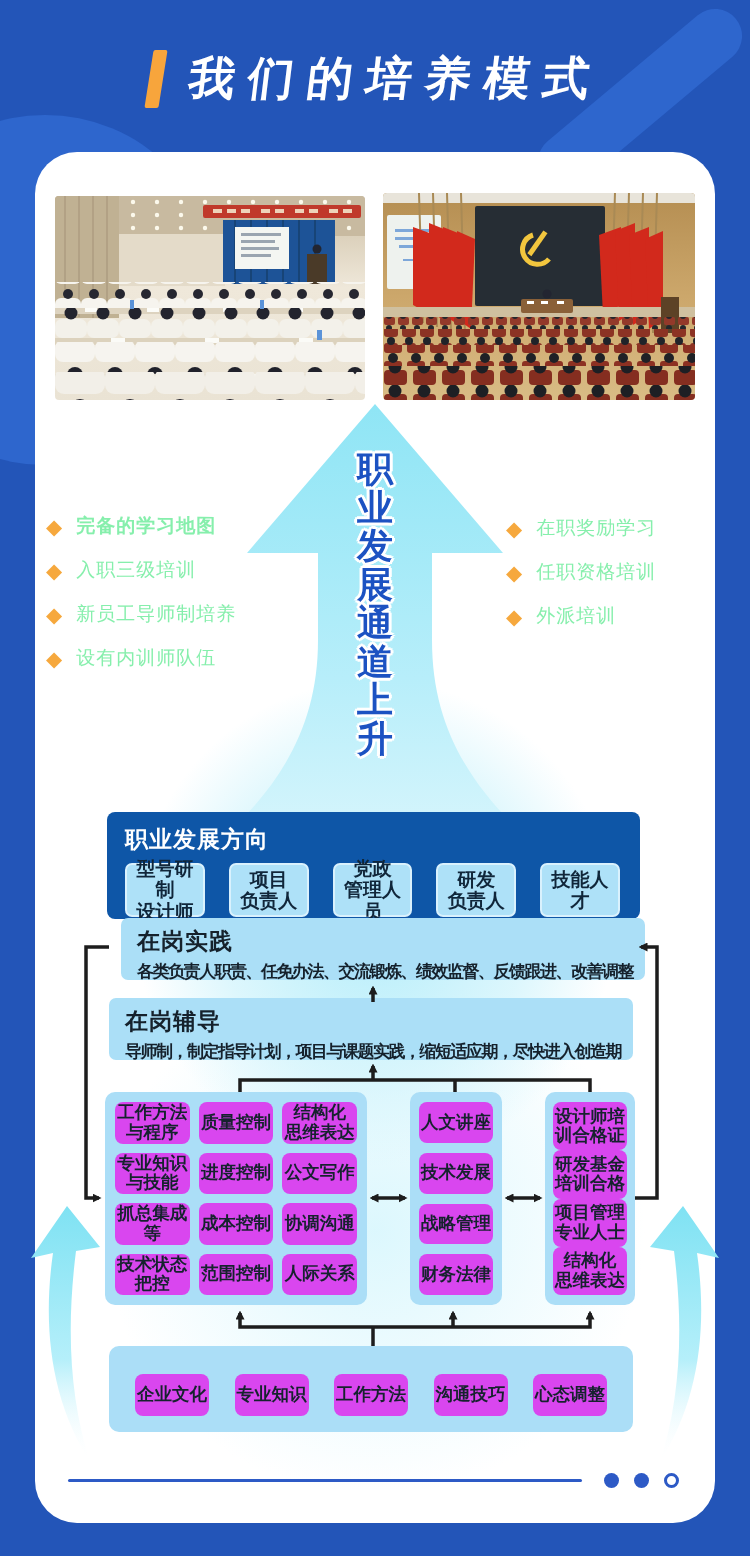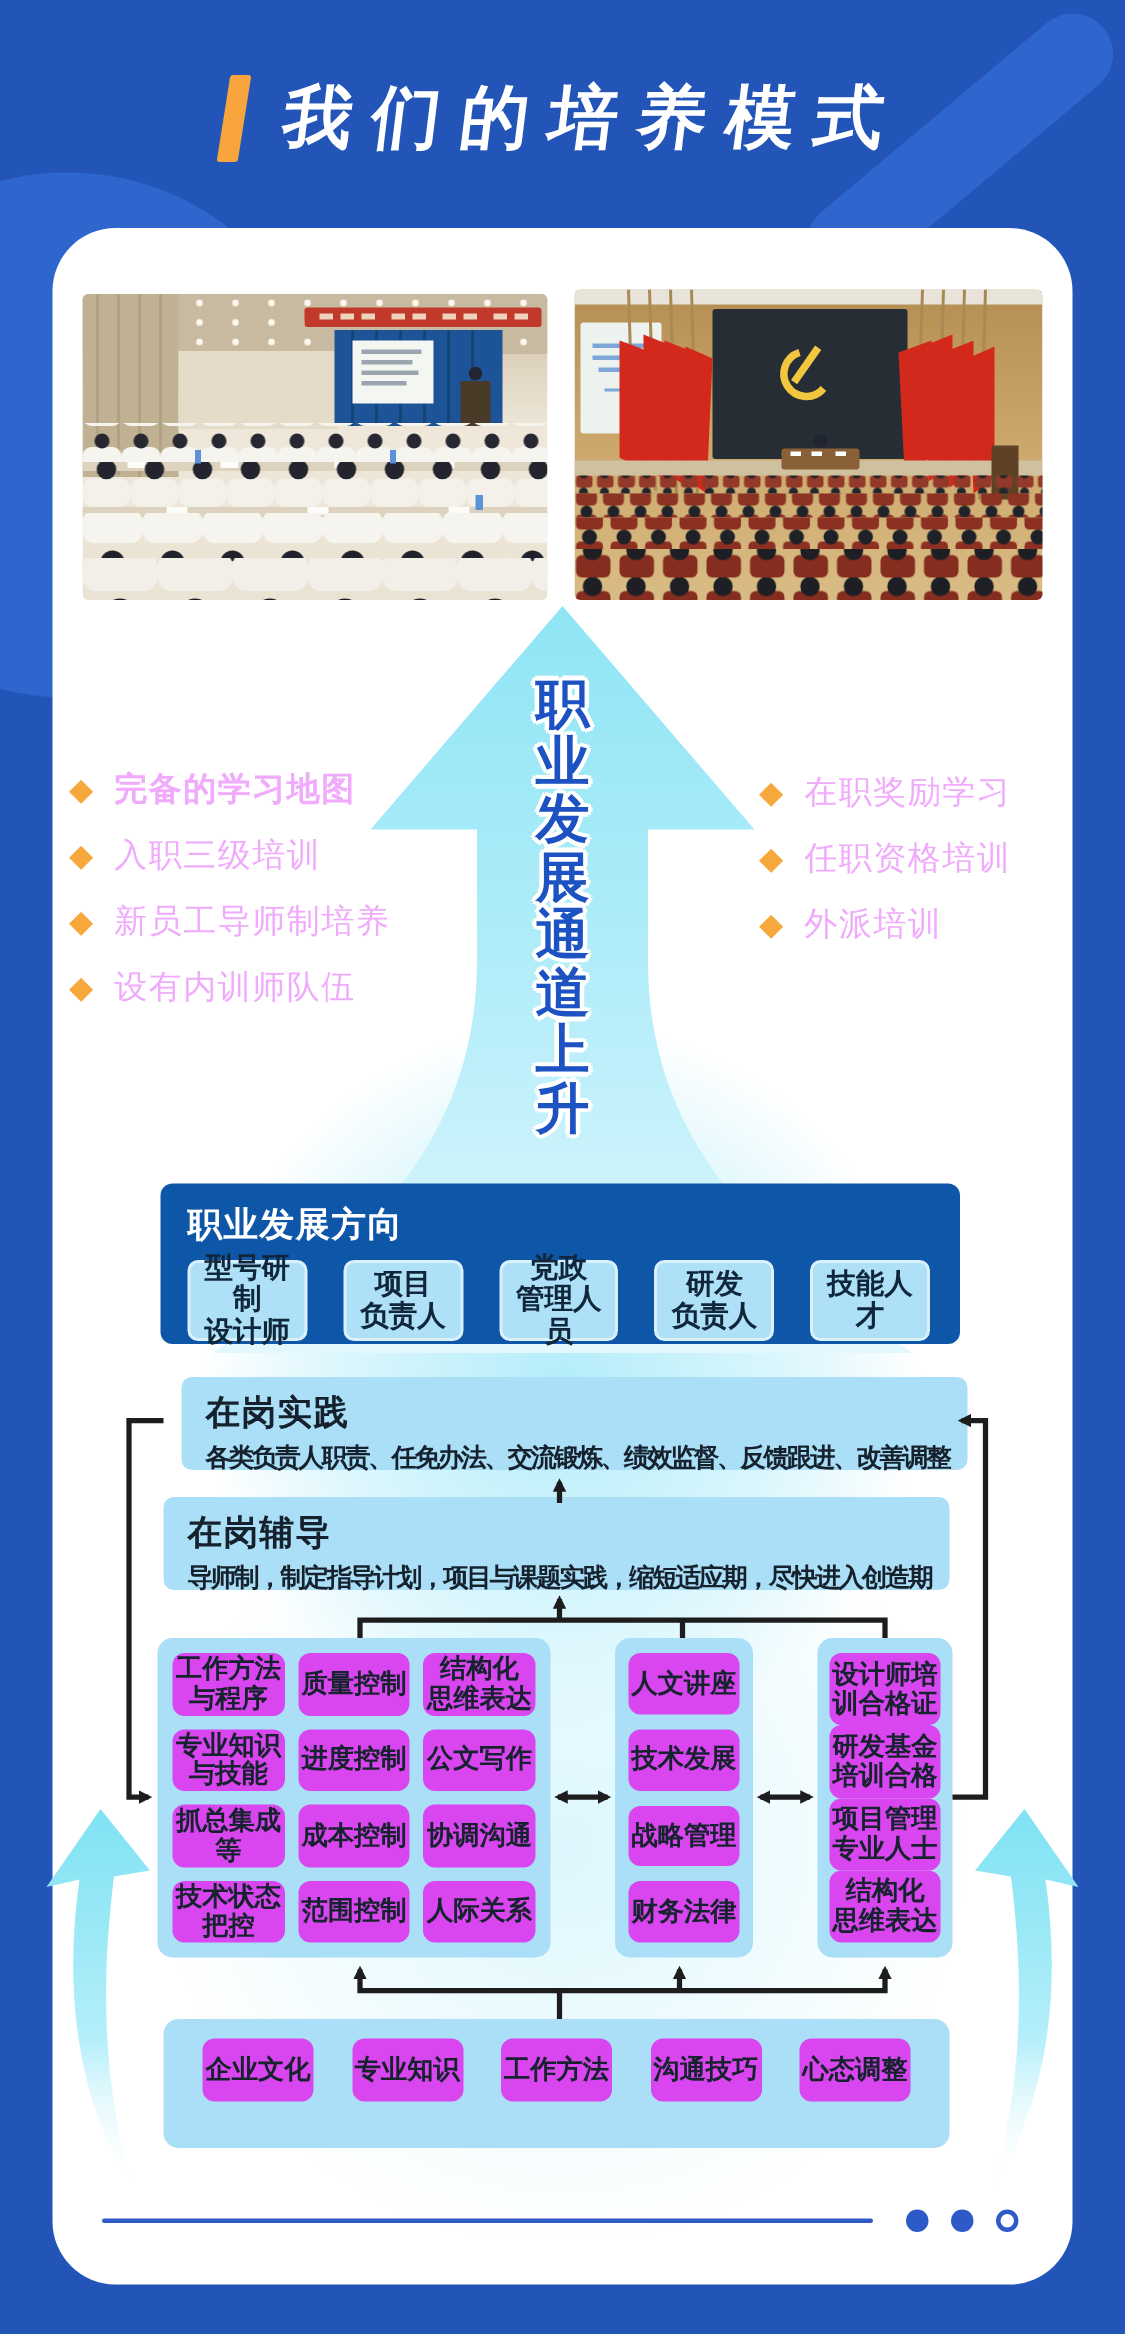--- a/index.html
+++ b/index.html
@@ -32,24 +32,24 @@
   
   .photo{position:absolute;border-radius:4px;overflow:hidden;}
   .photo-left{left:55px;top:196px;}
   .photo-right{left:383px;top:193px;}
   
   .bullets{position:absolute;margin:0;padding:0;list-style:none;}
   .bullets-left{left:46px;top:504px;}
   .bullets-right{left:506px;top:506px;}
   .bullet{display:flex;align-items:center;gap:14px;height:44px;}
   .diamond{color:#f6a83d;font-size:21px;line-height:1;}
-  .btxt{color:#f0abfc;font-size:22px;font-weight:500;letter-spacing:1px;white-space:nowrap;}
+  .btxt{color:#86efac;font-size:19px;font-weight:500;letter-spacing:1px;white-space:nowrap;}
   .btxt[data-weight="bold"]{font-weight:800;}
   
-  .career{position:absolute;left:107px;top:789px;width:533px;height:107px;background:#0e56a7;border-radius:8px;box-sizing:border-box;padding:12px 20px 0 18px;}
+  .career{position:absolute;left:107px;top:812px;width:533px;height:107px;background:#0e56a7;border-radius:8px;box-sizing:border-box;padding:12px 20px 0 18px;}
   .career-title{color:#ffffff;font-size:23px;font-weight:800;letter-spacing:1px;}
   .career-row{display:flex;gap:24px;margin-top:8px;justify-content:space-between;}
   .cbox{width:91px;height:54px;box-sizing:border-box;background:#aee1f8;border:2px solid #d9f1fd;border-radius:7px;
     display:flex;align-items:center;justify-content:center;text-align:center;
     color:#10263a;font-size:19px;font-weight:700;line-height:1.12;white-space:pre-line;}
   
   .info-box{position:absolute;left:109px;width:524px;height:62px;background:#abdff7;border-radius:7px;box-sizing:border-box;padding:8px 14px 0 16px;}
   .ib-title{color:#15212c;font-size:23px;font-weight:800;letter-spacing:1px;}
   .ib-desc{color:#15212c;font-size:17px;font-weight:700;letter-spacing:-1.5px;margin-top:3px;white-space:nowrap;}
   .practice{top:918px;margin-left:12px;}
@@ -57,21 +57,21 @@
   
   .panel{position:absolute;top:1092px;height:213px;background:#abdef7;border-radius:10px;box-sizing:border-box;display:grid;}
   .panel-left{left:105px;width:262px;grid-template-columns:repeat(3,1fr);grid-template-rows:repeat(4,1fr);gap:9px;padding:10px;}
   .panel-mid{left:410px;width:92px;grid-template-rows:repeat(4,1fr);gap:10px;padding:10px 9px;}
   .panel-right{left:545px;width:90px;grid-template-rows:repeat(4,1fr);padding:10px 8px;}
   .wbox{background:#d946ef;border-radius:8px;display:flex;align-items:center;justify-content:center;text-align:center;
     color:#16222e;font-size:17.5px;font-weight:700;line-height:1.12;white-space:pre-line;}
   
   .newcomer{position:absolute;left:109px;top:1346px;width:524px;height:86px;background:#abdef7;border-radius:10px;box-sizing:border-box;padding:8px 26px 0 18px;}
   .nc-row{display:flex;justify-content:space-between;margin-top:5px;padding-left:8px;}
-  .nc-row .wbox{width:74px;height:42px;}
+  .nc-row .wbox{width:74px;height:42px;margin-top:15px;}
   
   .flow-svg{position:absolute;left:0;top:0;pointer-events:none;}
   
   .divider{position:absolute;left:68px;top:1479px;width:514px;height:3px;background:#2d5ac6;border-radius:2px;}
   .dots{position:absolute;left:604px;top:1473px;display:flex;gap:15px;}
   .dot{width:15px;height:15px;border-radius:50%;background:#2d5ac6;box-sizing:border-box;}
   .dot[data-state="hollow"]{background:#ffffff;border:3.5px solid #2d5ac6;}
 </style>
 </head>
 <body>

